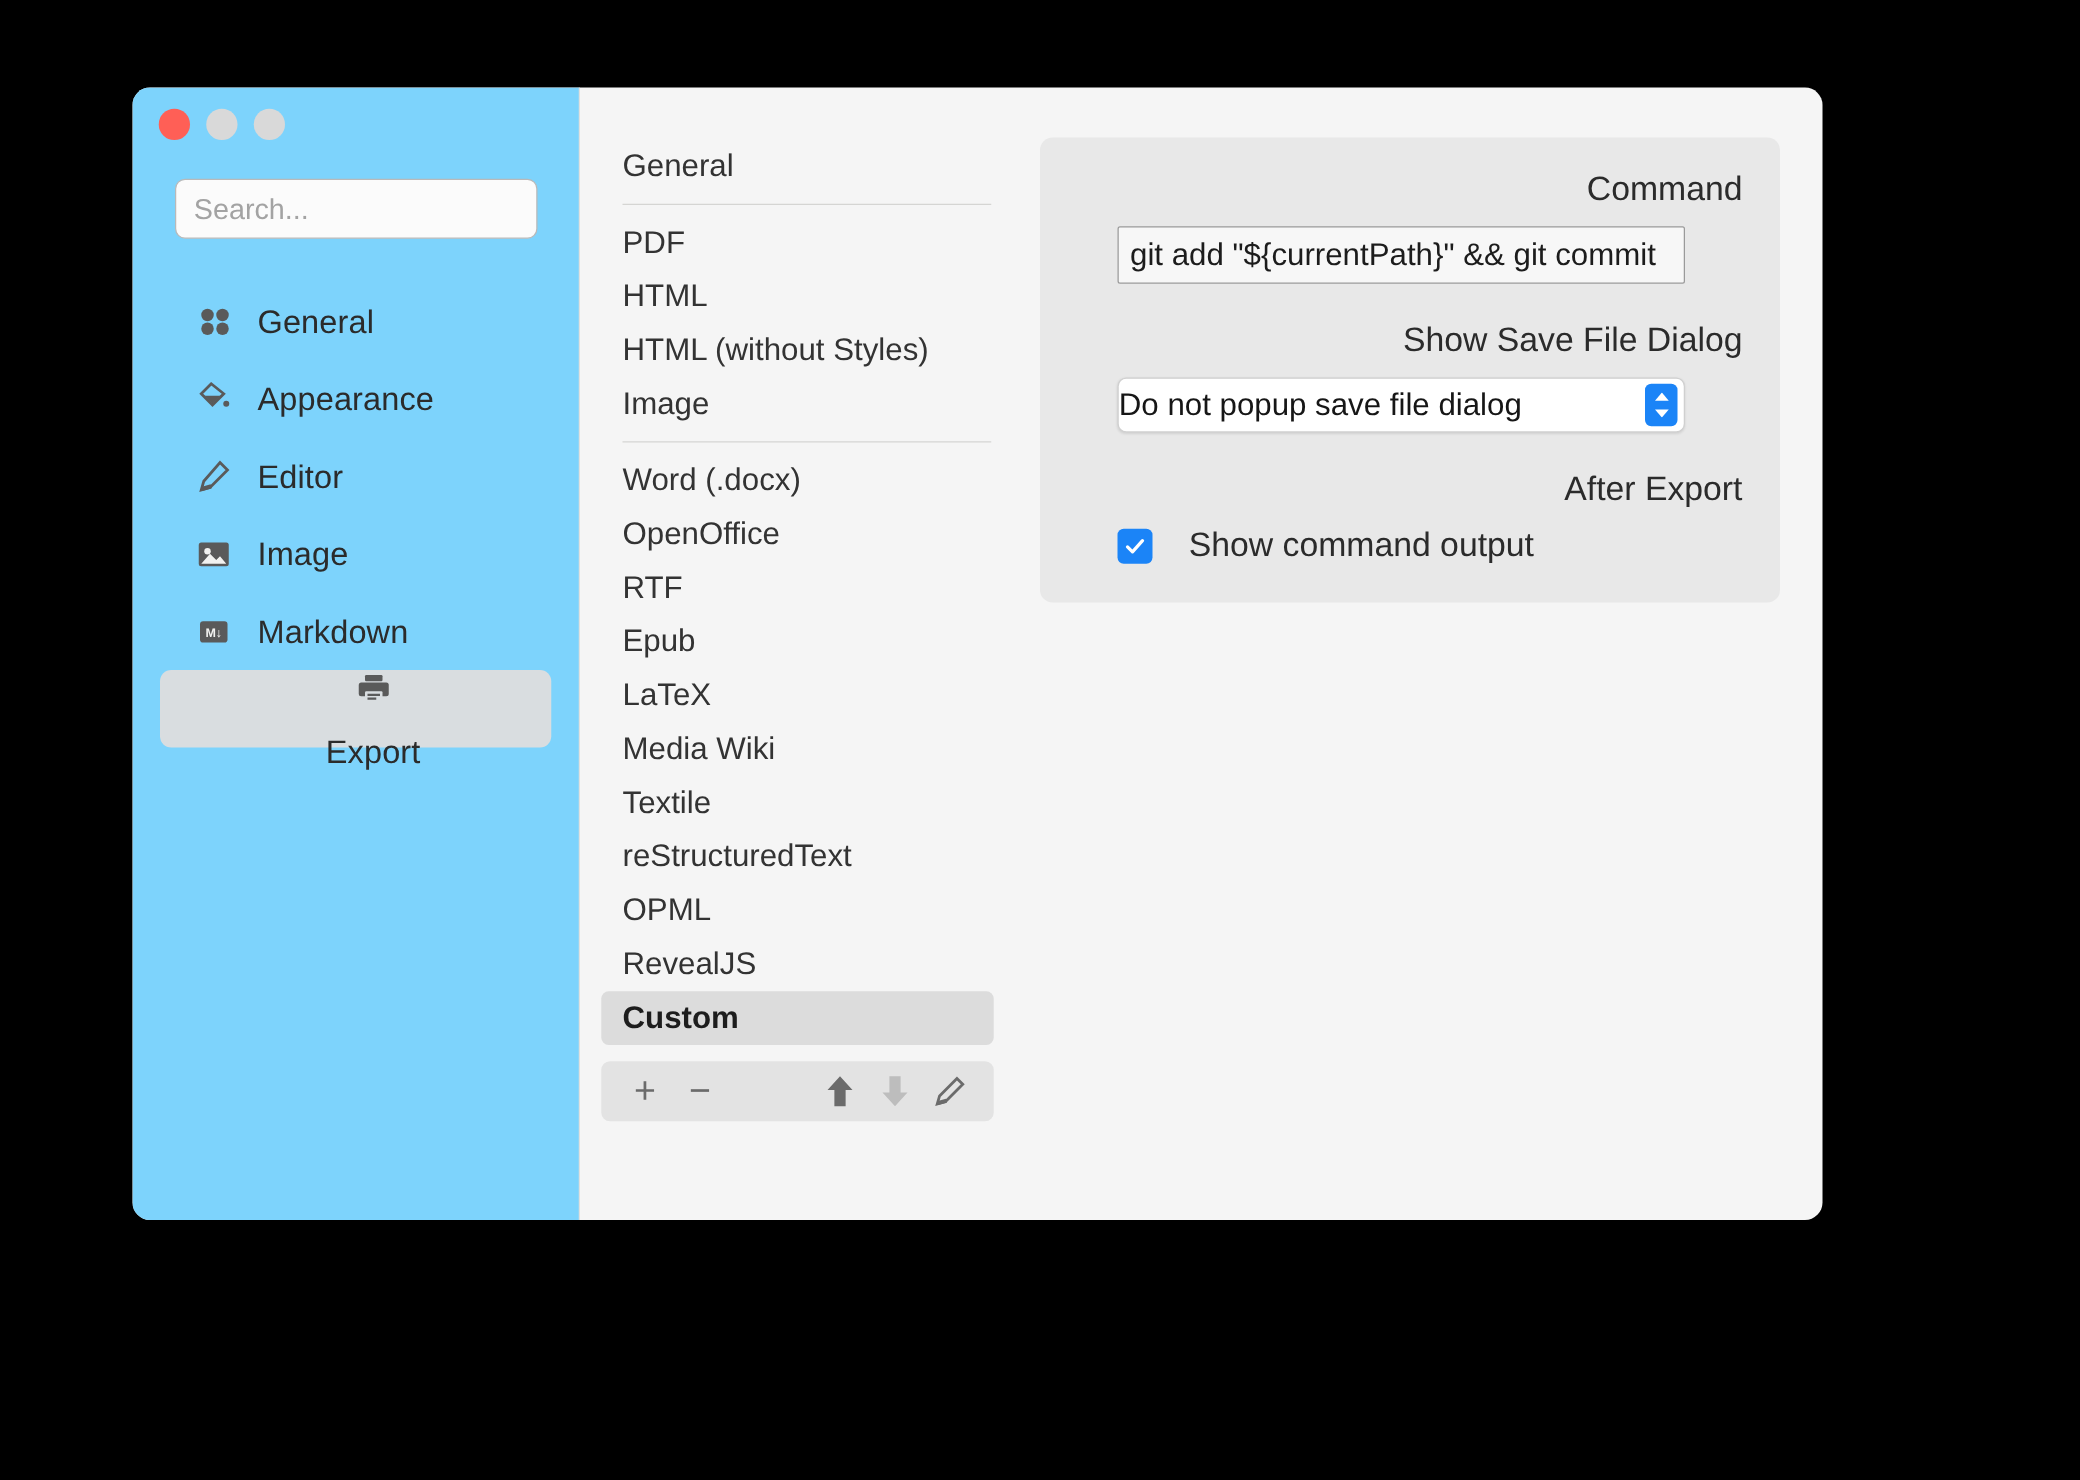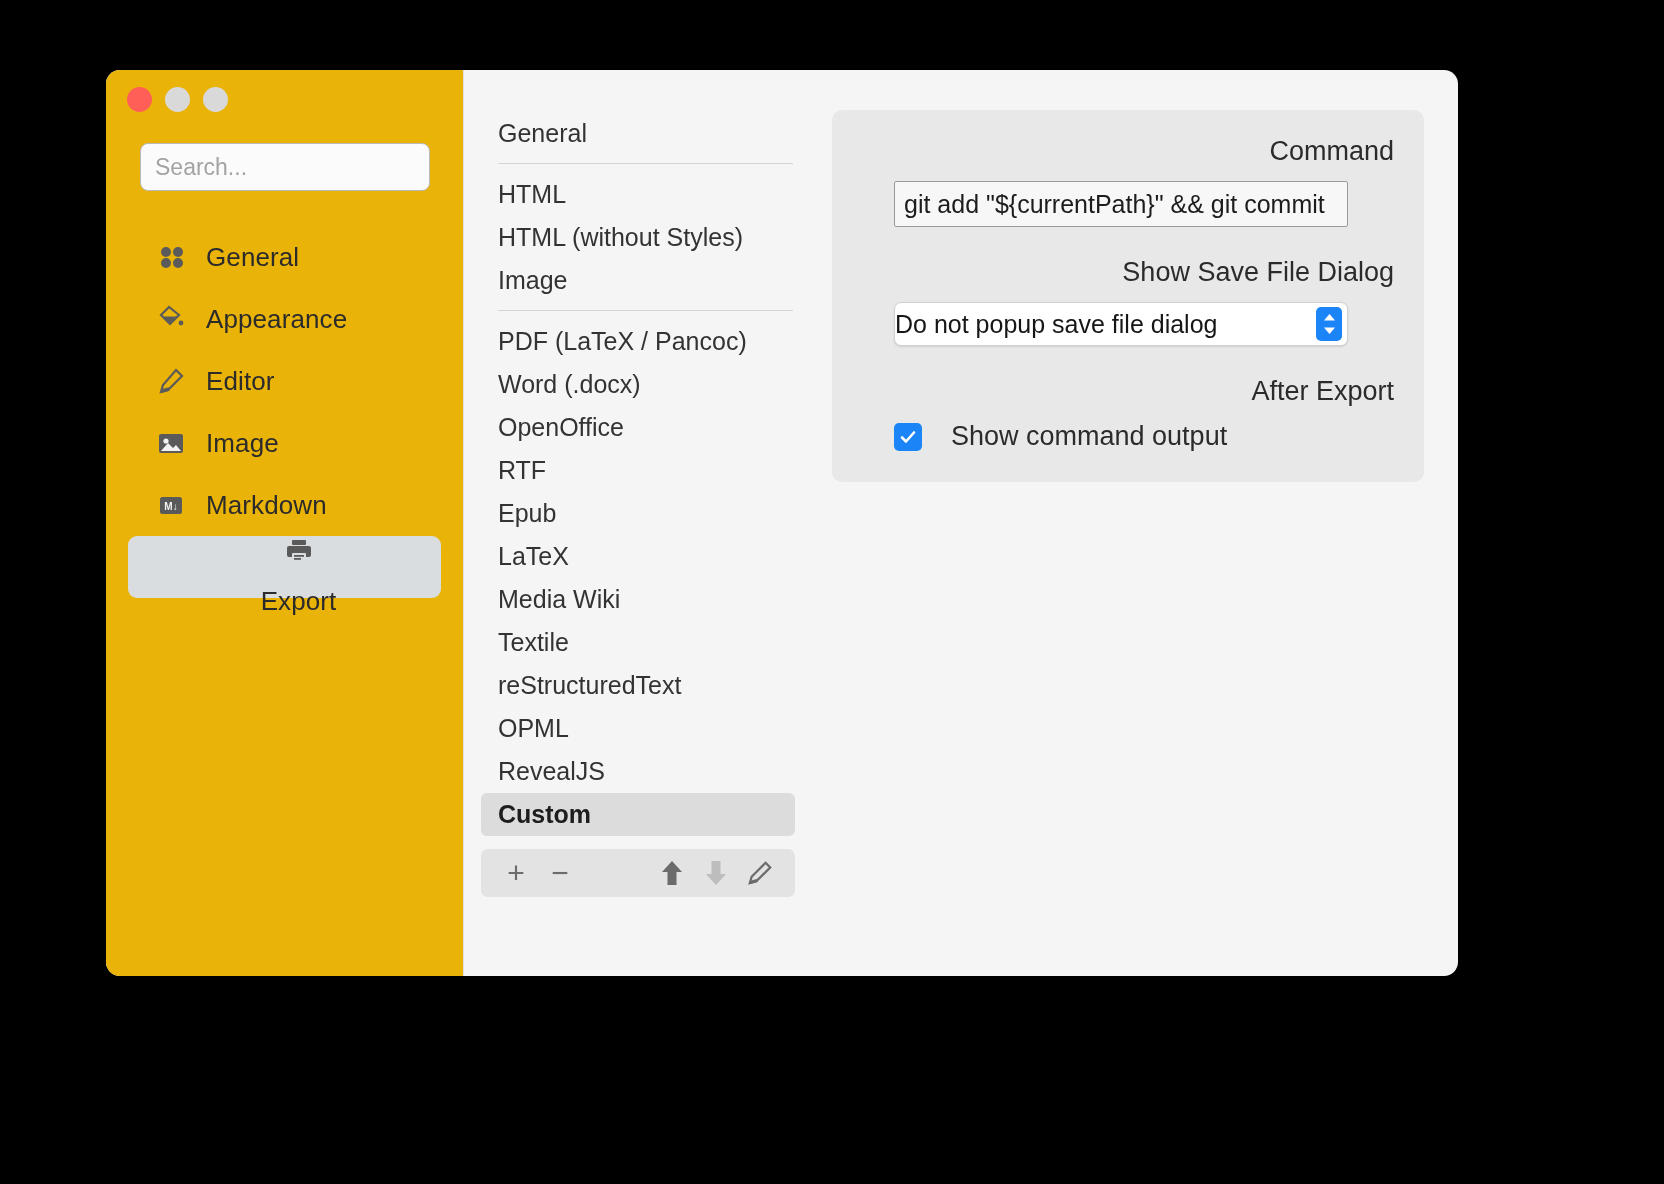--- a/index.html
+++ b/index.html
@@ -23,21 +23,21 @@
     border-radius: 14px;
     box-shadow: 0 14px 46px rgba(0,0,0,0.45);
     overflow: hidden;
     display: flex;
   }
 
   
   #sidebar {
     width: 358px;
     height: 100%;
-    background: #eab308;
+    background: #7dd3fc;
     border-right: 1px solid #e0e0de;
     flex: 0 0 358px;
     position: relative;
   }
 
   #traffic-lights {
     position: absolute;
     left: 21px;
     top: 17px;
     display: flex;
@@ -340,26 +340,26 @@
 
     </div>
   </div>
 
   <div id="mid">
     <div id="format-list">
 
       <div class="fmt-row">General</div>
       <div class="fmt-sep"></div>
 
+      <div class="fmt-row">PDF</div>
       <div class="fmt-row">HTML</div>
       <div class="fmt-row">HTML (without Styles)</div>
       <div class="fmt-row">Image</div>
       <div class="fmt-sep"></div>
 
-      <div class="fmt-row">PDF (LaTeX / Pancoc)</div>
       <div class="fmt-row">Word (.docx)</div>
       <div class="fmt-row">OpenOffice</div>
       <div class="fmt-row">RTF</div>
       <div class="fmt-row">Epub</div>
       <div class="fmt-row">LaTeX</div>
       <div class="fmt-row">Media Wiki</div>
       <div class="fmt-row">Textile</div>
       <div class="fmt-row">reStructuredText</div>
       <div class="fmt-row">OPML</div>
       <div class="fmt-row">RevealJS</div>

